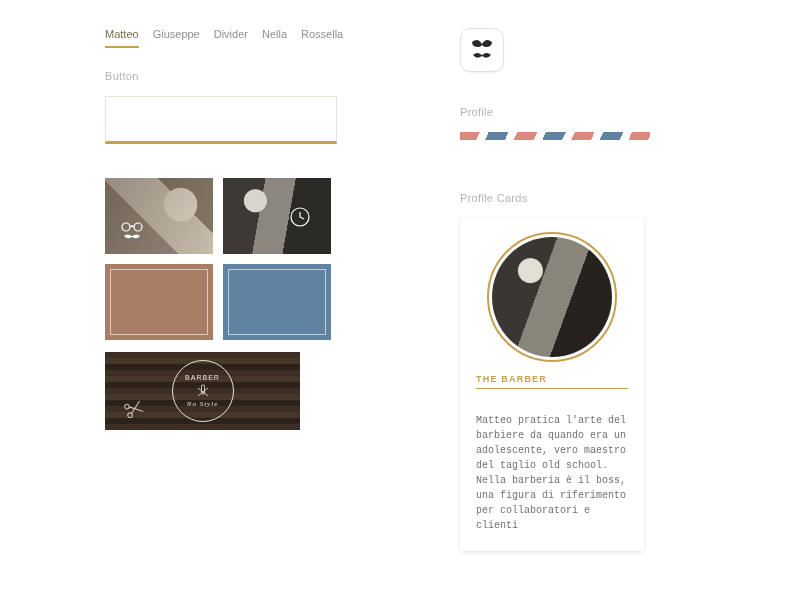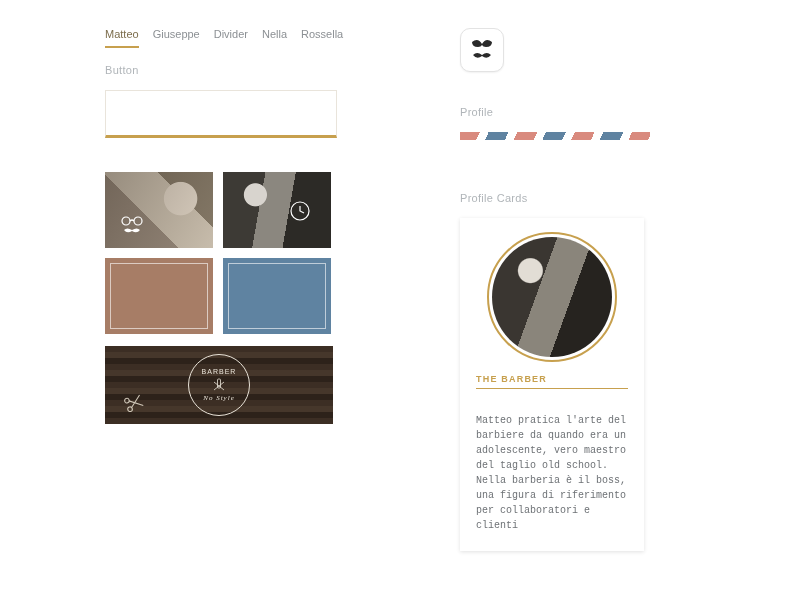--- a/index.html
+++ b/index.html
@@ -17,21 +17,21 @@
   .col-right { position: absolute; left: 460px; top: 28px; width: 210px; }
 
   .section-label {
     font-size: 11px;
     color: #b0b5b9;
     letter-spacing: .3px;
     margin-bottom: 14px;
   }
 
   
-  .tabs-row { display:flex; gap:14px; margin-bottom: 16px; }
+  .tabs-row { display:flex; gap:14px; margin-bottom: 22px; }
   .tab { font-size: 11px; color:#8c9094; padding-bottom:6px; cursor:pointer; }
   .tab.active { color:#7c6d4c; border-bottom:2px solid #c7a04e; font-weight:500; }
 
   
   .big-button {
     width: 232px; height: 48px;
     border:1px solid #e9e4db;
     border-bottom:3px solid #c7a04e;
     background:#fff;
     margin-bottom: 34px;
@@ -64,21 +64,21 @@
   }
   .card2 .glyph { position:absolute; right:20px; top:28px; color:#fff; }
 
   
   .card3 { background:#a77d66; }
   
   .card4 { background:#5f83a1; }
 
   
   .card5 {
-    width:228px; height:78px; margin-top:2px;
+    width:195px; height:78px; margin-top:2px;
     background:
       repeating-linear-gradient(0deg, #3c2e24 0 6px, #2d221a 6px 12px, #46372b 12px 18px);
     position:relative;
   }
   .card5 .badge {
     position:absolute; left:50%; top:50%; transform:translate(-50%,-50%);
     width:62px; height:62px; border:1.5px solid #e9e3d8; border-radius:50%;
     display:flex; flex-direction:column; align-items:center; justify-content:center;
     color:#e9e3d8; font-size:7px; letter-spacing:1px;
   }

